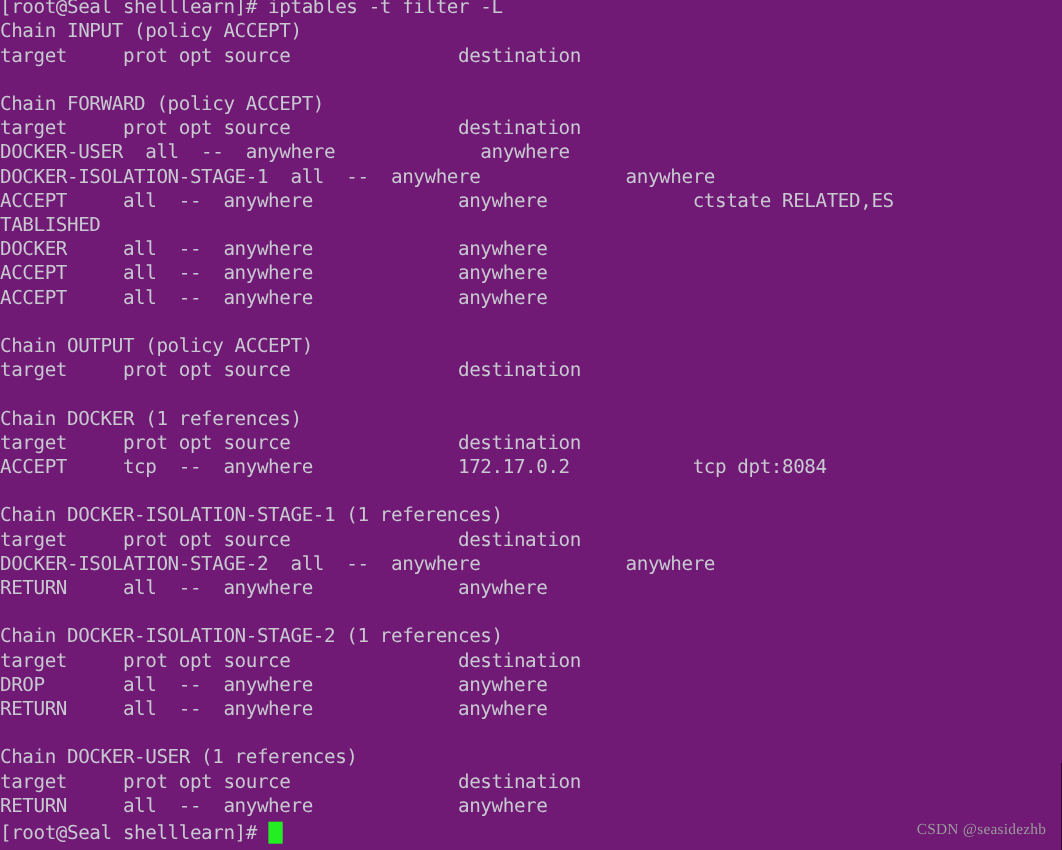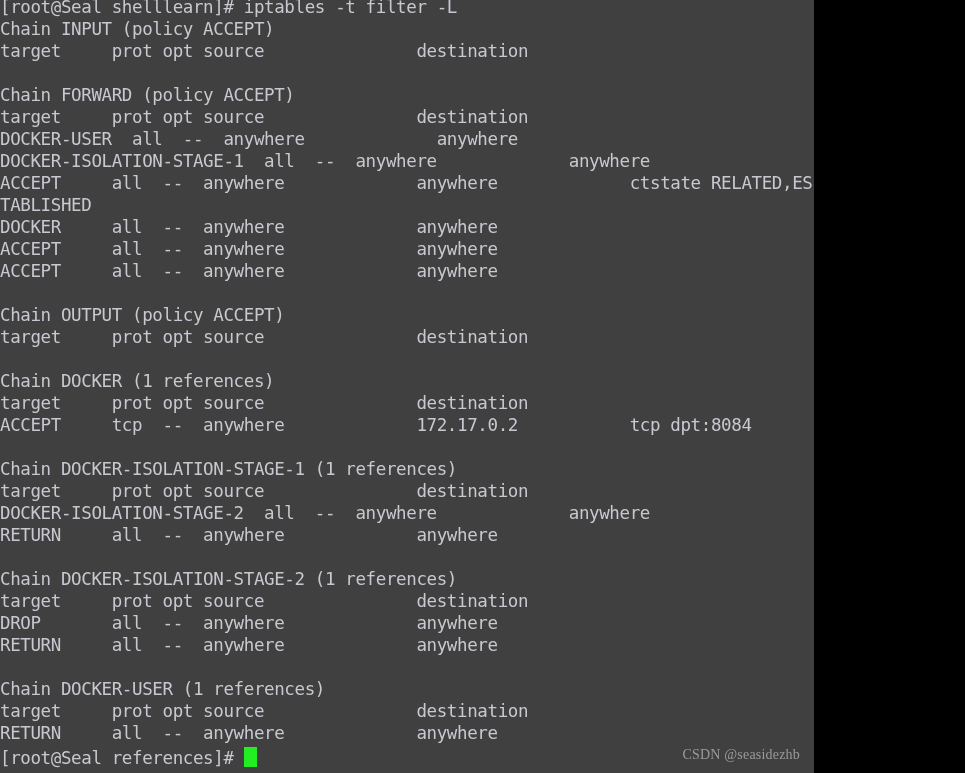--- a/index.html
+++ b/index.html
@@ -2,23 +2,23 @@
 <html><head>
 <meta charset="utf-8">
 <style>
   html, body {
     margin: 0;
     padding: 0;
     background: #000000;
   }
   #terminal {
     position: relative;
-    width: 814px;
+    width: 965px;
     height: 773px;
-    background: #404040;
+    background: #701a75;
     overflow: hidden;
     font-family: "DejaVu Sans Mono", "Liberation Mono", monospace;
     font-size: 17.5px;
     line-height: 22px;
     color: #c8c8d0;
     letter-spacing: 0px;
   }
   #screen {
     position: absolute;
     left: 0;
@@ -77,17 +77,17 @@
     white-space: pre;
   }
 </style>
 </head>
 <body>
 
 <div id="terminal">
   <div id="screen"><div class="line">[root@Seal shelllearn]# iptables -t filter -L</div><div class="line">Chain INPUT (policy ACCEPT)</div><div class="line">target     prot opt source               destination</div><div class="line blank"> </div><div class="line">Chain FORWARD (policy ACCEPT)</div><div class="line">target     prot opt source               destination</div><div class="line">DOCKER-USER  all  --  anywhere             anywhere</div><div class="line">DOCKER-ISOLATION-STAGE-1  all  --  anywhere             anywhere</div><div class="line">ACCEPT     all  --  anywhere             anywhere             ctstate RELATED,ES</div><div class="line">TABLISHED</div><div class="line">DOCKER     all  --  anywhere             anywhere</div><div class="line">ACCEPT     all  --  anywhere             anywhere</div><div class="line">ACCEPT     all  --  anywhere             anywhere</div><div class="line blank"> </div><div class="line">Chain OUTPUT (policy ACCEPT)</div><div class="line">target     prot opt source               destination</div><div class="line blank"> </div><div class="line">Chain DOCKER (1 references)</div><div class="line">target     prot opt source               destination</div><div class="line">ACCEPT     tcp  --  anywhere             172.17.0.2           tcp dpt:8084</div><div class="line blank"> </div><div class="line">Chain DOCKER-ISOLATION-STAGE-1 (1 references)</div><div class="line">target     prot opt source               destination</div><div class="line">DOCKER-ISOLATION-STAGE-2  all  --  anywhere             anywhere</div><div class="line">RETURN     all  --  anywhere             anywhere</div><div class="line blank"> </div><div class="line">Chain DOCKER-ISOLATION-STAGE-2 (1 references)</div><div class="line">target     prot opt source               destination</div><div class="line">DROP       all  --  anywhere             anywhere</div><div class="line">RETURN     all  --  anywhere             anywhere</div><div class="line blank"> </div><div class="line">Chain DOCKER-USER (1 references)</div><div class="line">target     prot opt source               destination</div><div class="line">RETURN     all  --  anywhere             anywhere</div></div>
 
   <div id="cursor-line">
-    <span id="prompt-text">[root@Seal references]# </span><span id="cursor-block"></span>
+    <span id="prompt-text">[root@Seal shelllearn]# </span><span id="cursor-block"></span>
   </div>
 
   <div id="watermark">CSDN @seasidezhb</div>
 </div>
 
 </body></html>

